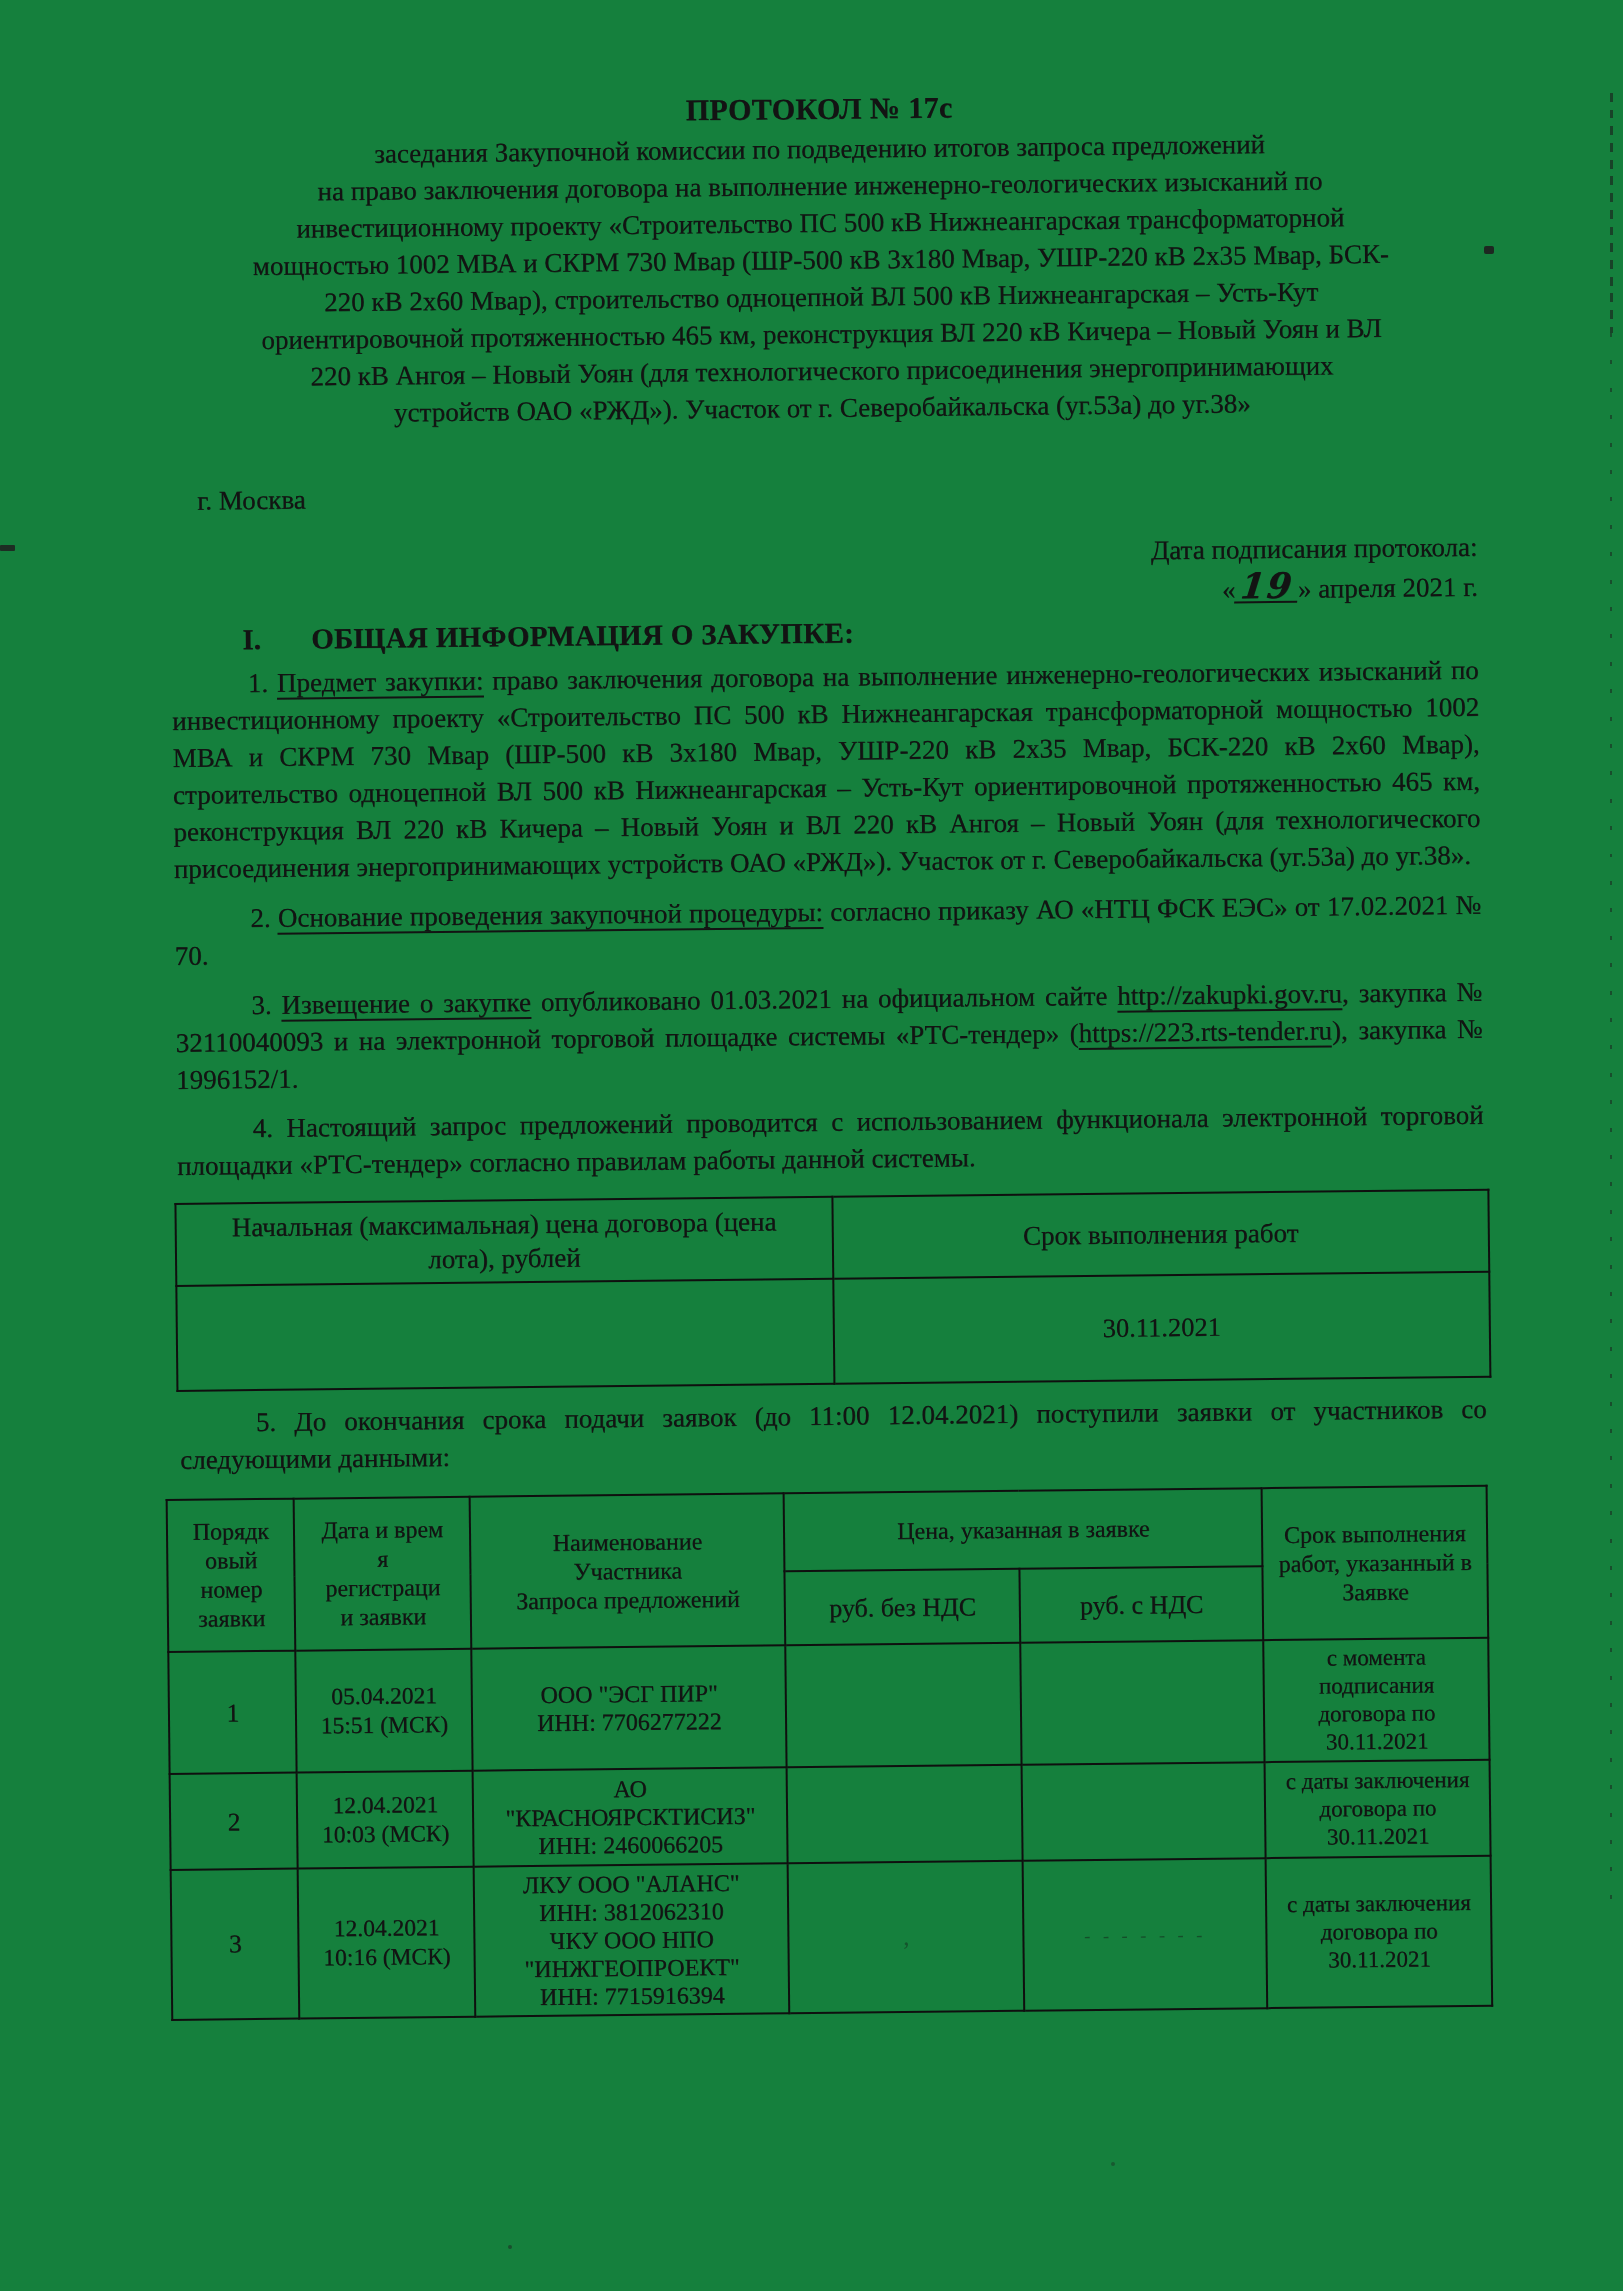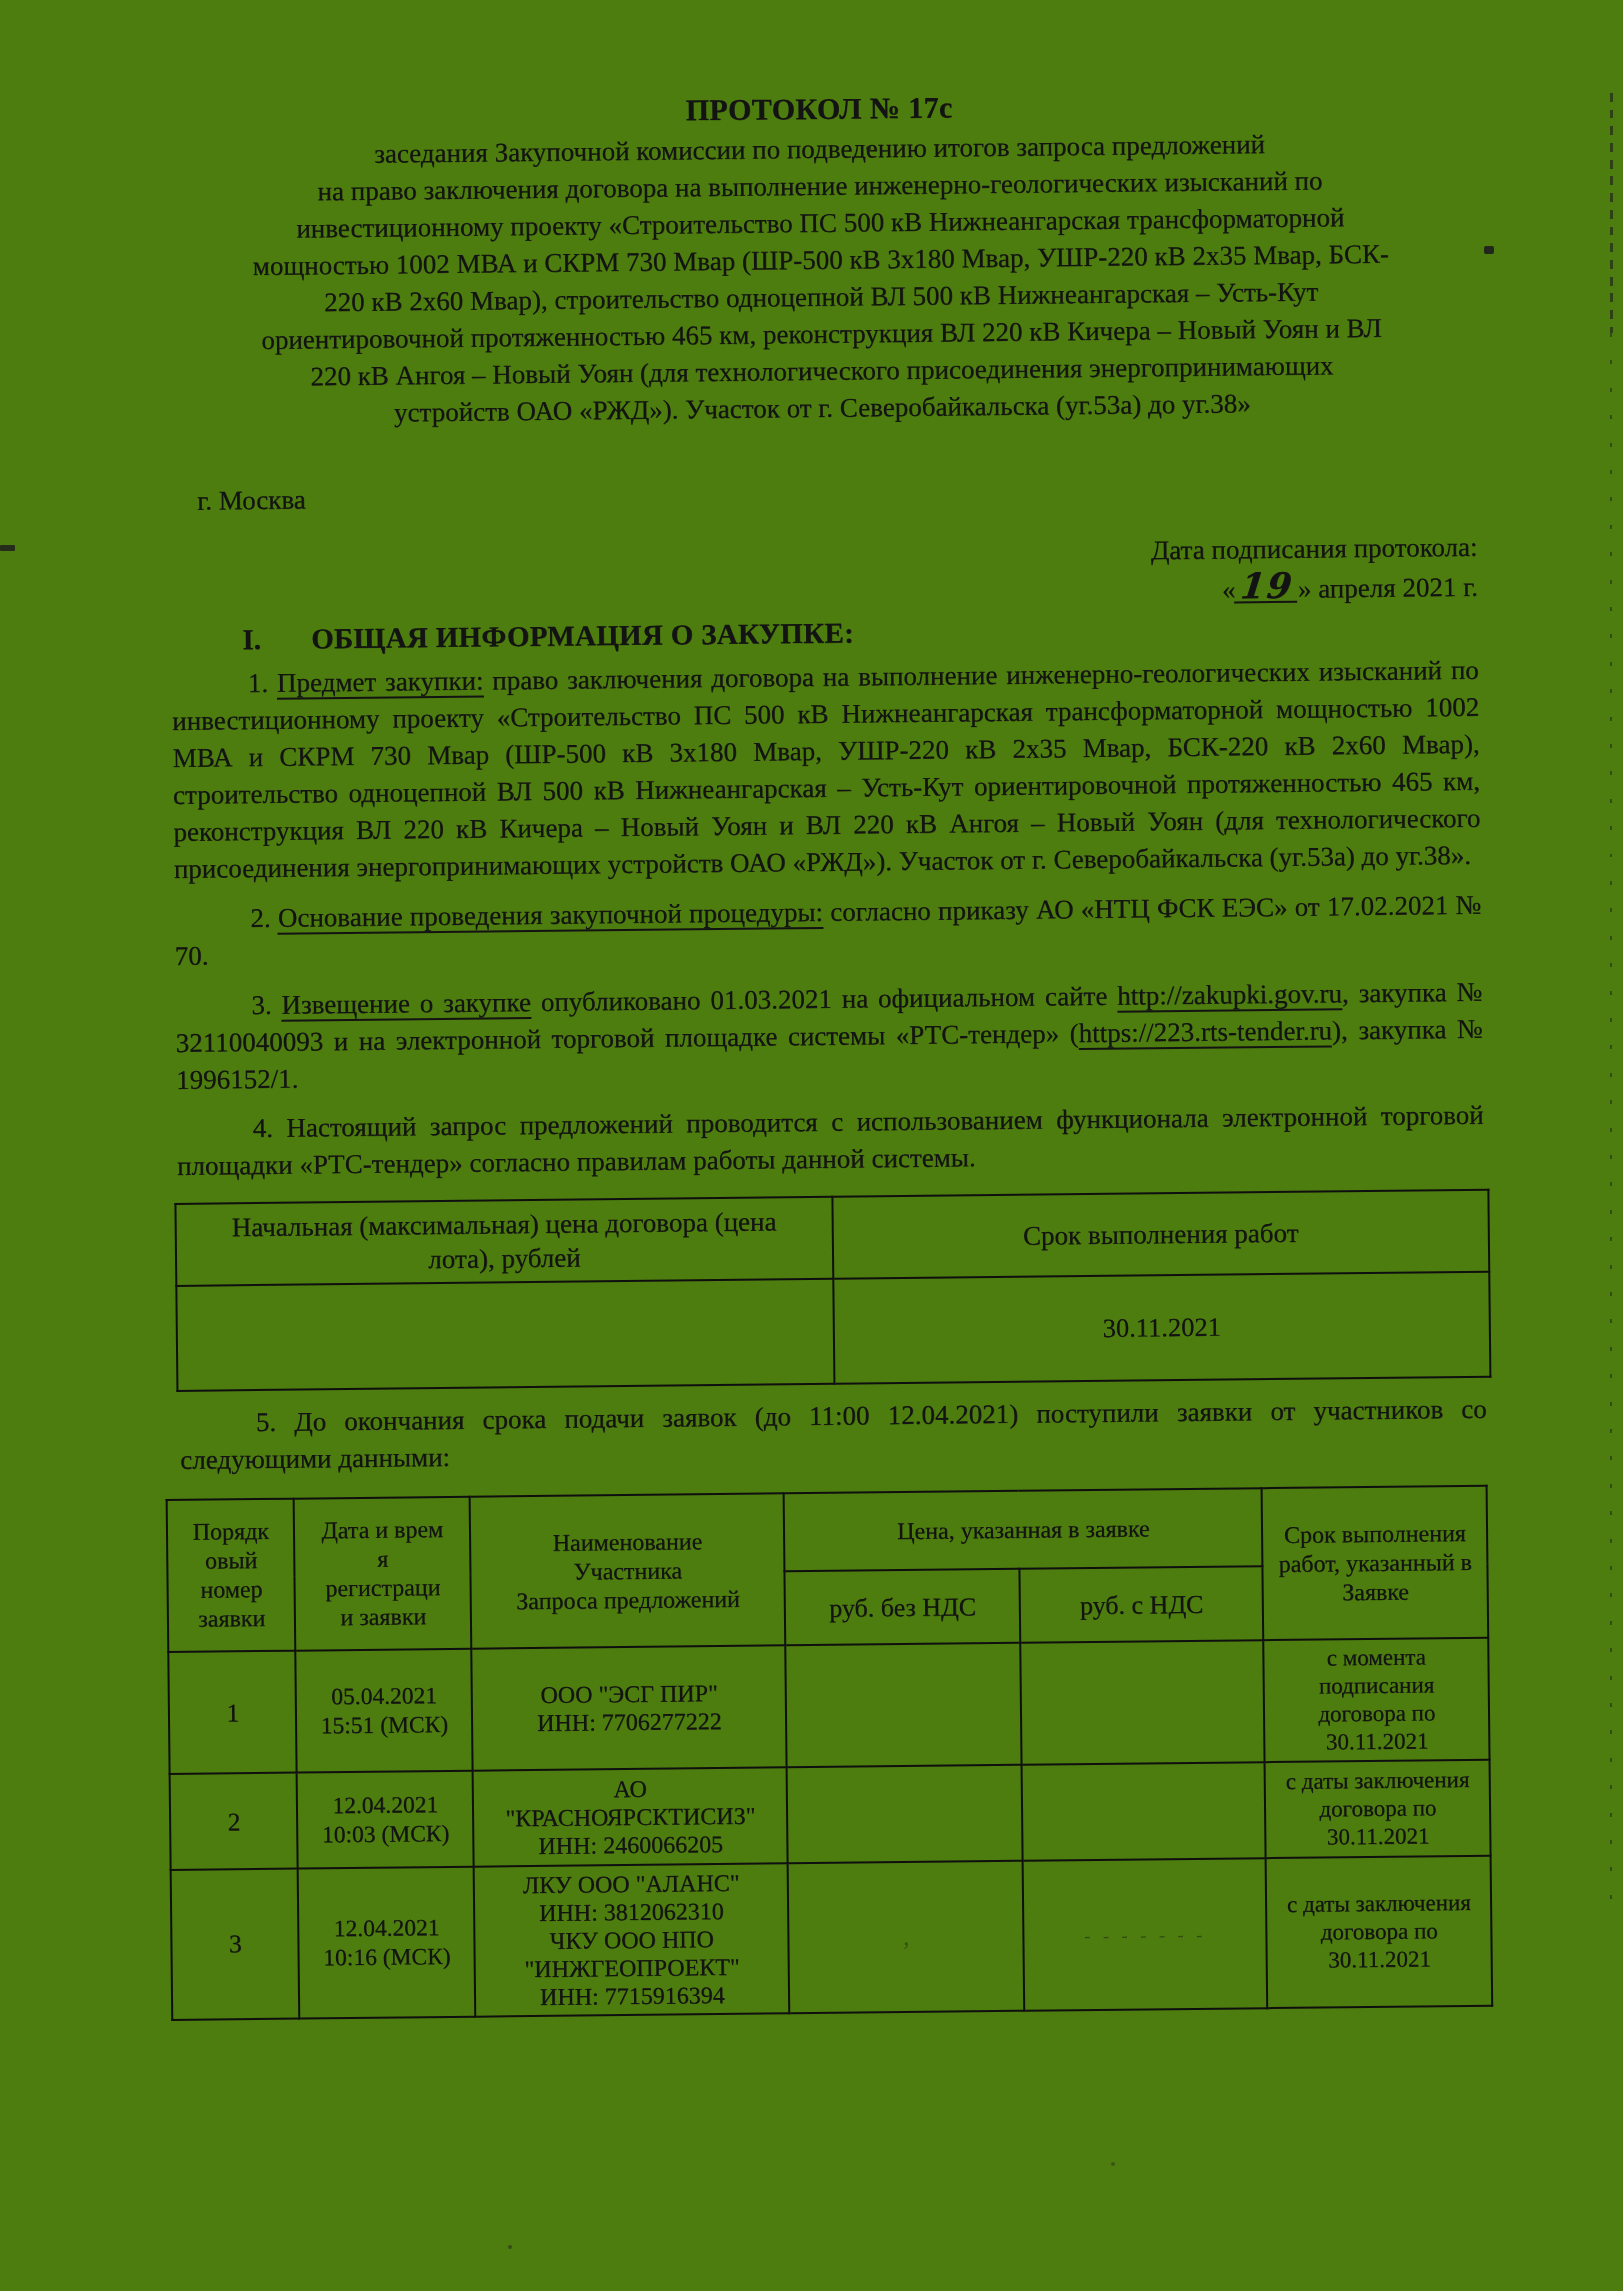--- a/index.html
+++ b/index.html
@@ -1,18 +1,18 @@
 <!DOCTYPE html>
 <html><head>
 <meta charset="utf-8">
 <style>
   * { box-sizing: border-box; }
   html,body { margin:0; padding:0; background:#ffffff; }
   .page {
-    position:relative; width:1623px; height:2292px; background:#4d7c0f; overflow:hidden;
+    position:relative; width:1623px; height:2292px; background:#15803d; overflow:hidden;
     font-family:"Liberation Serif","DejaVu Serif",serif; color:#131313;
   }
   .doc {
     position:absolute; left:0; top:0; width:1623px; height:2292px;
     padding:90px 142px 39px 174px;
     transform:rotate(-0.62deg); transform-origin:812px 882px;
     font-size:27px; line-height:37px;
     text-shadow:0.4px 0.3px 0.2px rgba(10,10,10,0.55);
   }
   .title { margin:0; font-size:30px; font-weight:bold; text-align:center; letter-spacing:0.4px; line-height:37px; }

